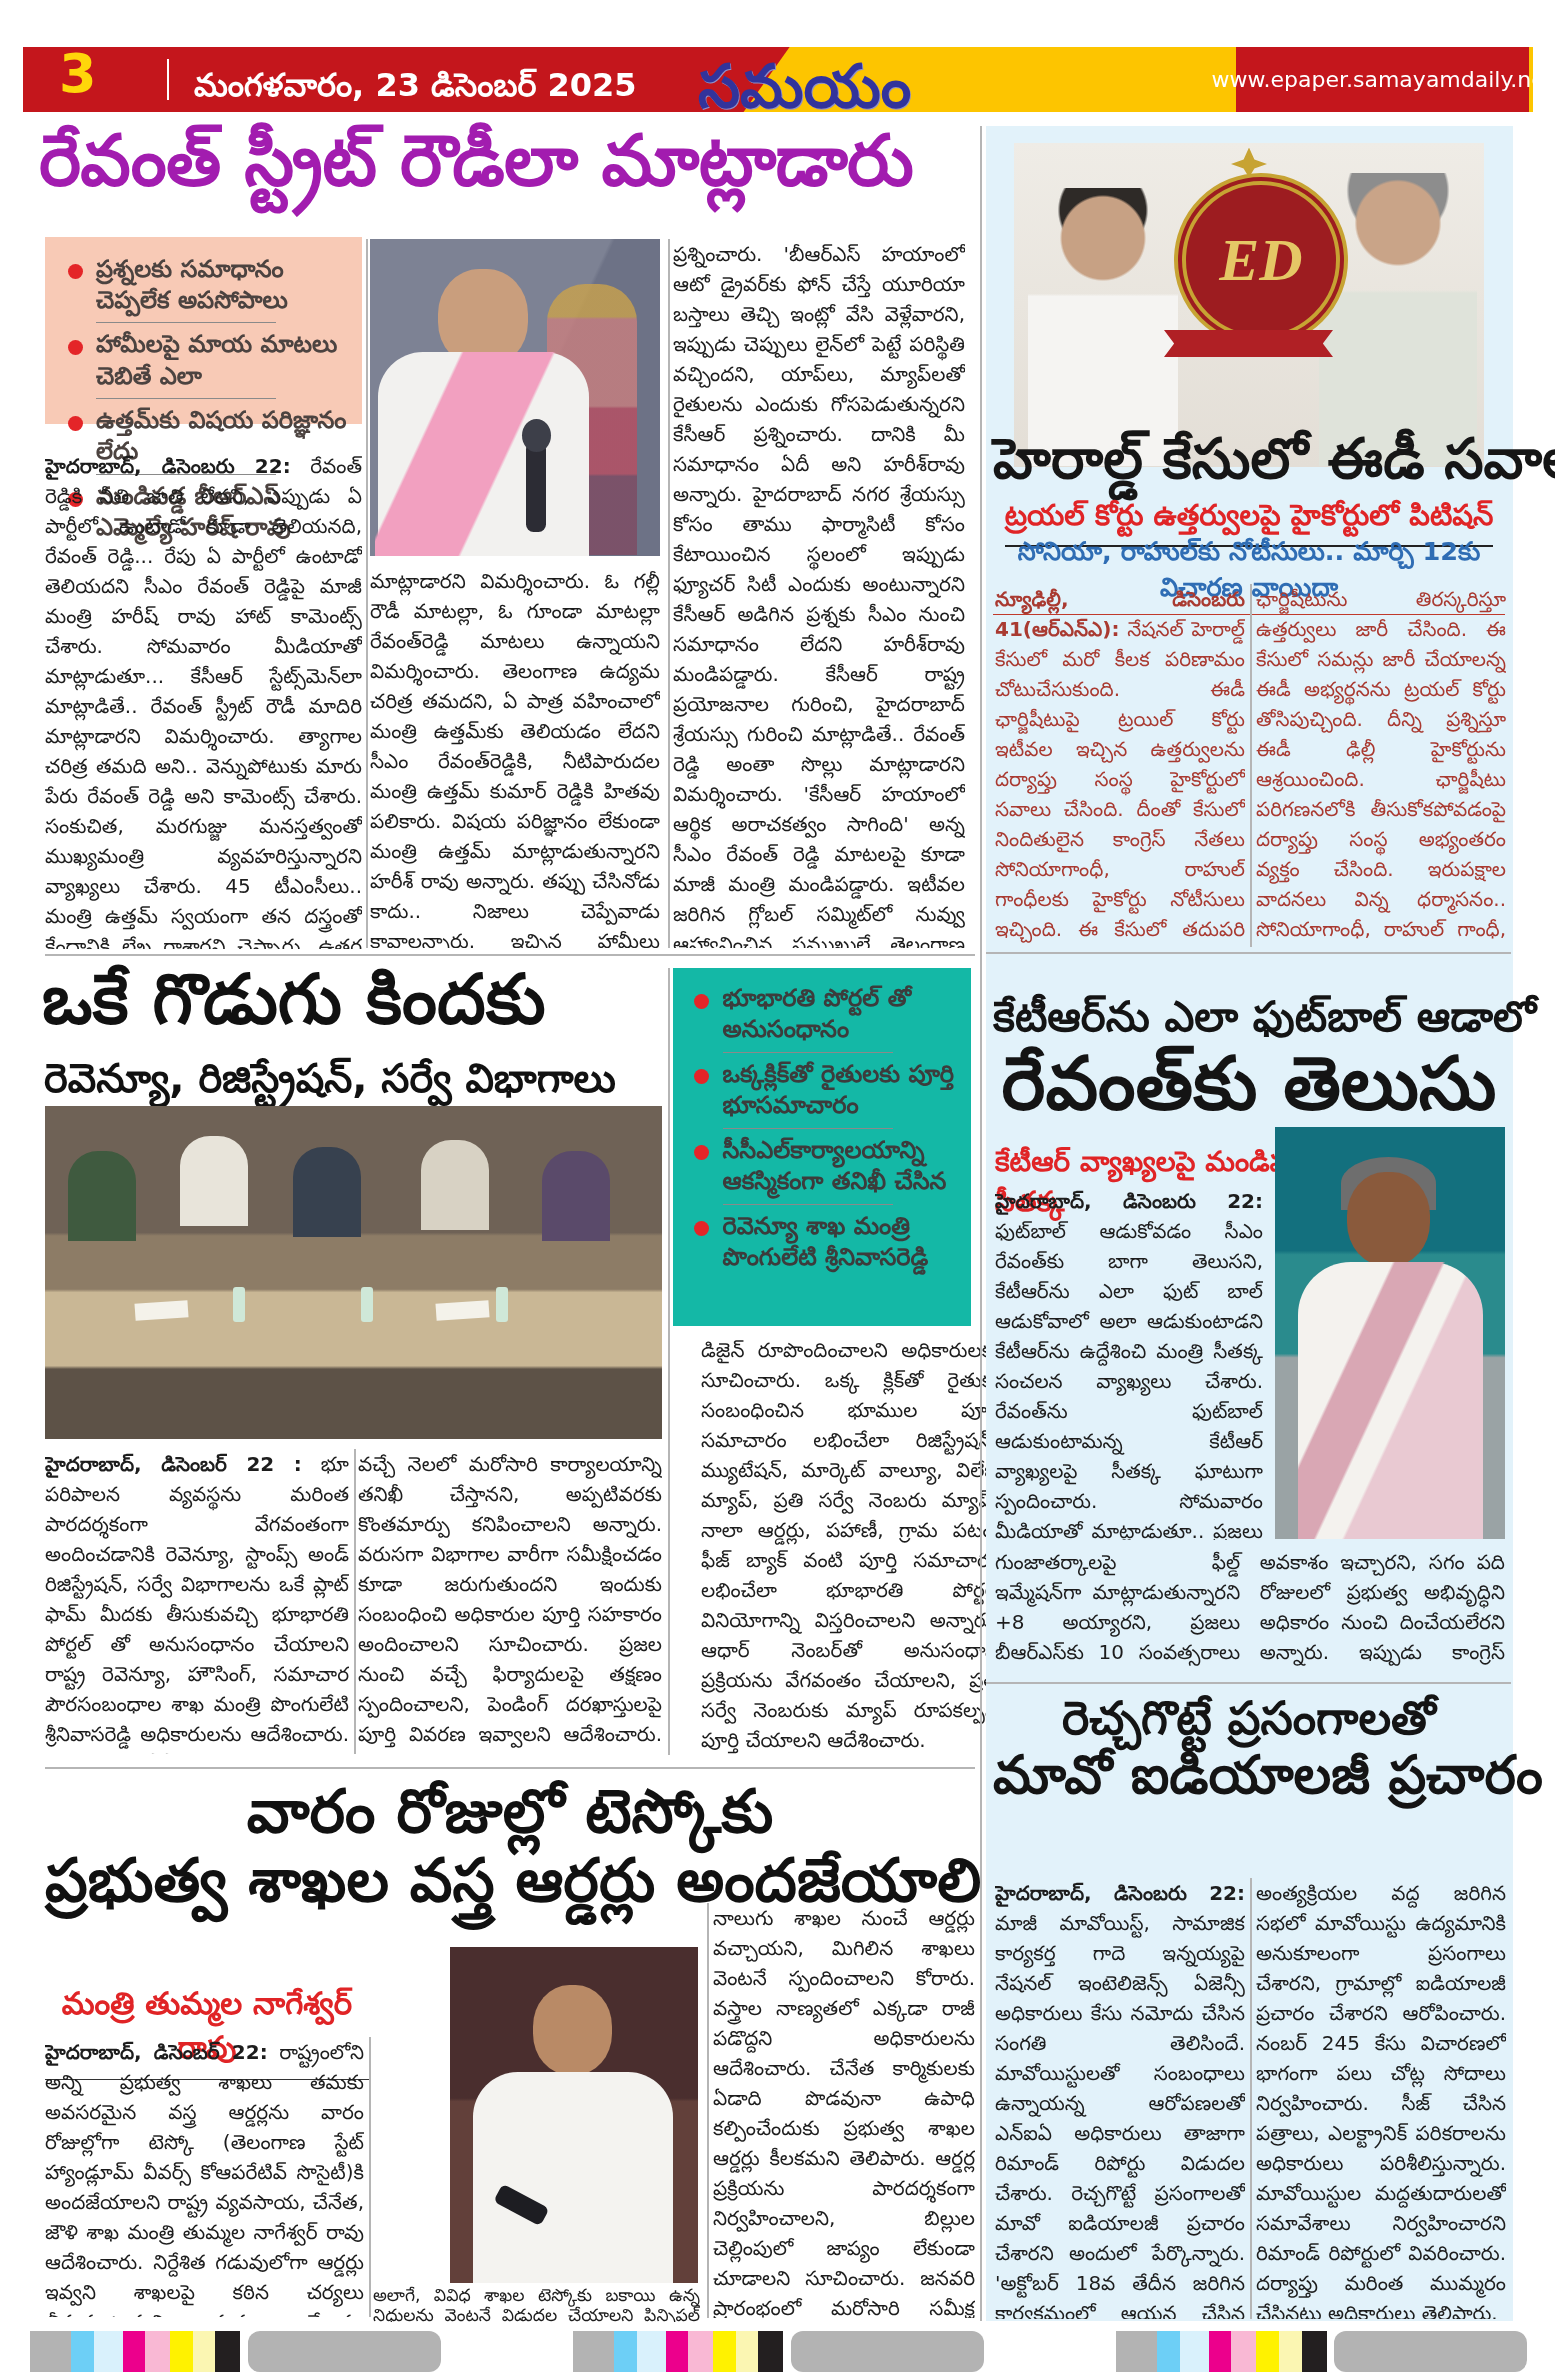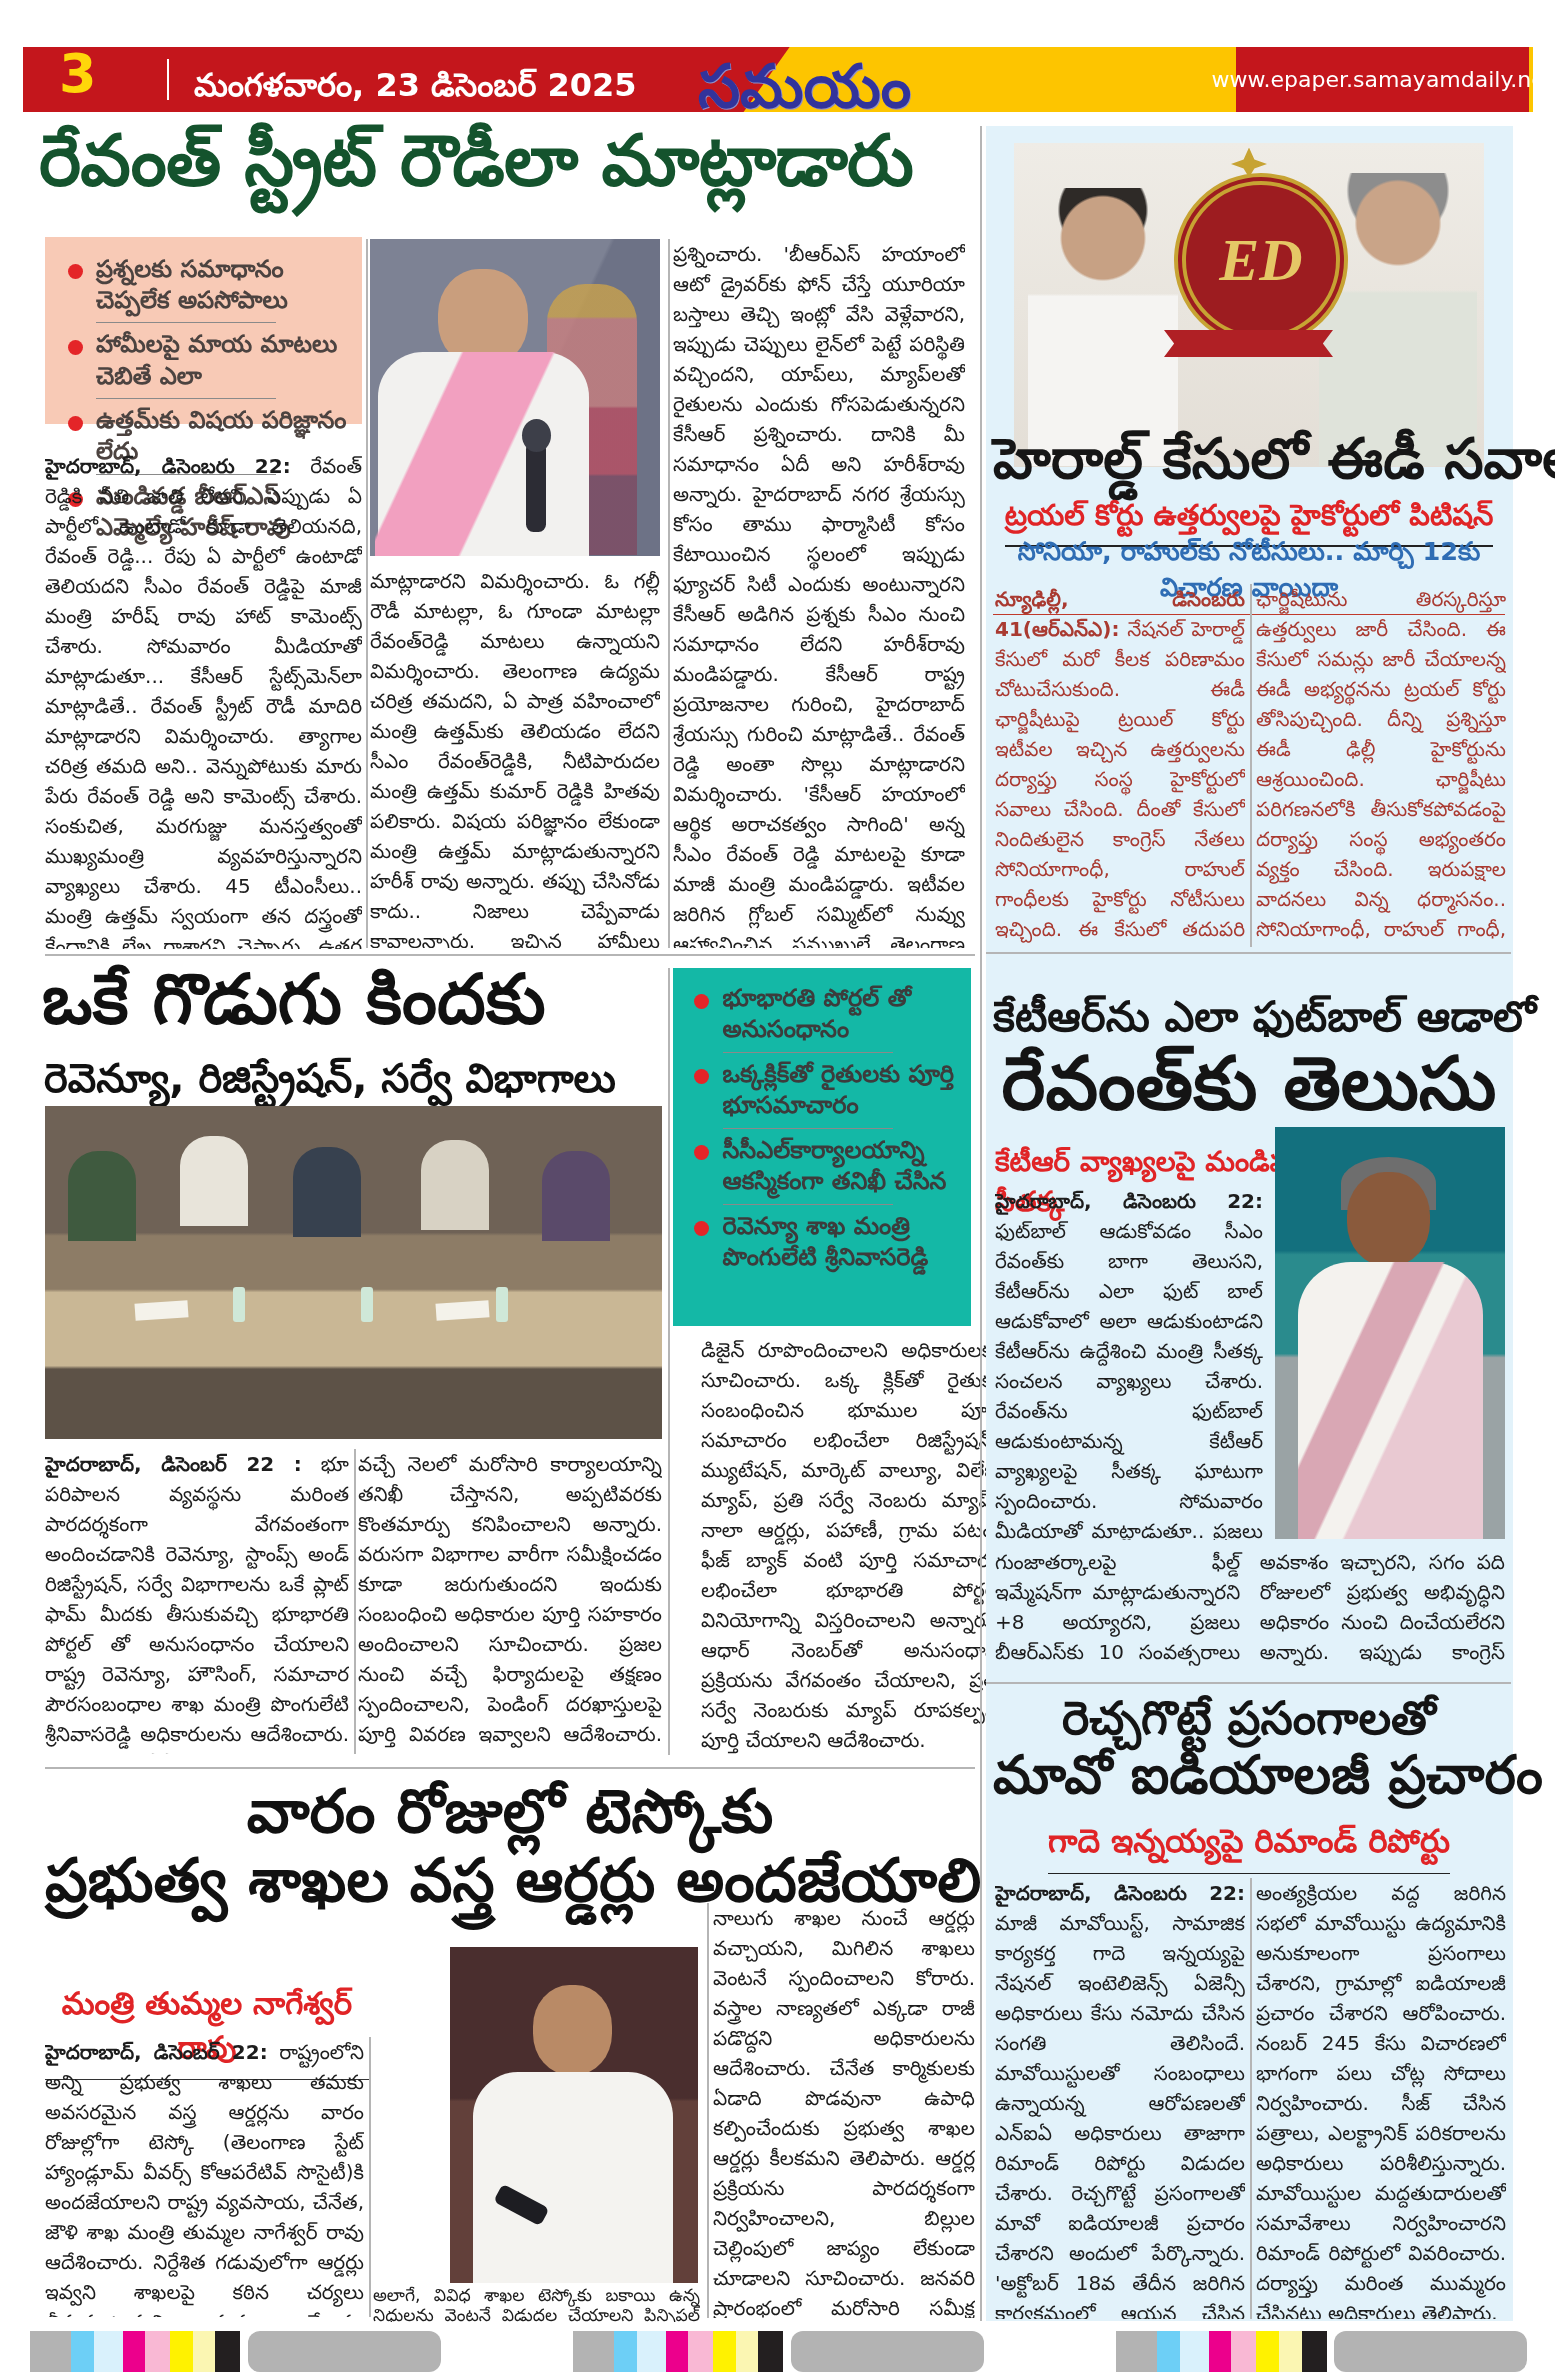--- a/index.html
+++ b/index.html
@@ -23,21 +23,21 @@
   
   .vrule{width:1.5px;background:#b5b5b5;}
   .hrule{height:1.5px;background:#b5b5b5;}
   .body{font-size:20px;line-height:1.5;text-align:justify;color:#1d1d1d;overflow:hidden;}
   .dl{font-weight:700;}
   .red-k{color:#e02426;font-weight:700;}
   .center{text-align:center;}
 
   
   .a1-headline{left:39px;top:125px;width:940px;font-size:71px;font-weight:800;
-               color:#14532d;line-height:1.02;letter-spacing:-0.8px;white-space:nowrap;}
+               color:#a21caf;line-height:1.02;letter-spacing:-0.8px;white-space:nowrap;}
   .a1-box{left:45px;top:237px;width:317px;height:187px;background:#f8cab6;box-sizing:border-box;
           padding:10.5px 15px 7.5px 12px;}
   .a1-box ul,.a2-box ul{list-style:none;margin:0;padding:0;}
   .a1-box li,.a2-box li{position:relative;padding:6px 0 7.5px 39px;font-size:24px;line-height:1.3;
           font-weight:700;color:#4c4340;}
   .a1-box li::before,.a2-box li::before{content:"";position:absolute;left:10.5px;top:16.6px;width:15px;
           height:15px;border-radius:50%;background:#e42528;}
   .a1-box li:not(:last-child)::after,.a2-box li:not(:last-child)::after{content:"";position:absolute;
           left:39px;bottom:0;width:62%;border-bottom:1.5px solid #8a8a8a;}
   .a2-box li{color:#3c3c3c;}
@@ -270,23 +270,20 @@
 
   <div class="abs body a4-col1">
     <span class="dl">హైదరాబాద్, డిసెంబరు 22:</span>
     <span>ఫుట్‌బాల్ ఆడుకోవడం సీఎం రేవంత్‌కు బాగా తెలుసని, కేటీఆర్‌ను ఎలా ఫుట్ బాల్ ఆడుకోవాలో అలా ఆడుకుంటాడని కేటీఆర్‌ను ఉద్దేశించి మంత్రి సీతక్క సంచలన వ్యాఖ్యలు చేశారు. రేవంత్‌ను ఫుట్‌బాల్ ఆడుకుంటామన్న కేటీఆర్ వ్యాఖ్యలపై సీతక్క ఘాటుగా స్పందించారు. సోమవారం మీడియాతో మాట్లాడుతూ.. ప్రజలు ఎప్పుడో బీఆర్ఎస్‌ను ఫుట్‌బాల్ ఆడుకున్నారని అన్నారు. రేవంత్ రెడ్డి ప్రభుత్వ అభివృద్ధిపై మండిపడుతూ.. హరీశ్ రావుకు మాటలు, గ్లోబల్ ప్రచారం ఎవరు చేయాలని విమర్శించారు.</span>
   </div>
   <div class="abs body a4-bottom">గుంజాతర్కాలపై ఫీల్డ్ ఇమ్మేషన్‌గా మాట్లాడుతున్నారని +8 అయ్యారని, ప్రజలు బీఆర్ఎస్‌కు 10 సంవత్సరాలు అవకాశం ఇచ్చారని, సగం పది రోజులలో ప్రభుత్వ అభివృద్ధిని అధికారం నుంచి దించేయలేరని అన్నారు. ఇప్పుడు కాంగ్రెస్ అధికారం అడ్డుకునేందుకు కుట్రలు చేస్తున్నారని ఆరోపించారు. కడుపు మంటతో కాంగ్రెస్ పార్టీ మీద పడుతున్నారని ఆగ్రహం వ్యక్తం చేశారు. ప్రజల సమస్యలపై తాము పోరాడుతున్నామని, ఫుట్‌బాల్ ఆడుకునేలా మంత్రి సీతక్క హెచ్చరించారు.</div>
   <div class="abs hrule" style="left:986px;top:1682px;width:525px;"></div>
 
   <div class="abs a5-ht center">రెచ్చగొట్టే ప్రసంగాలతో</div>
   <div class="abs a5-hm center">మావో ఐడియాలజీ ప్రచారం</div>
-  <div class="abs a5-kicker center red-k">
-    <span class="inner">గాదె ఇన్నయ్యపై రిమాండ్ రిపోర్టు</span>
-  </div>
   <div class="abs body a5-col1">
     <span class="dl">హైదరాబాద్, డిసెంబరు 22:</span>
     <span>మాజీ మావోయిస్ట్, సామాజిక కార్యకర్త గాదె ఇన్నయ్యపై నేషనల్ ఇంటెలిజెన్స్ ఏజెన్సీ అధికారులు కేసు నమోదు చేసిన సంగతి తెలిసిందే. మావోయిస్టులతో సంబంధాలు ఉన్నాయన్న ఆరోపణలతో ఎన్ఐఏ అధికారులు తాజాగా రిమాండ్ రిపోర్టు విడుదల చేశారు. రెచ్చగొట్టే ప్రసంగాలతో మావో ఐడియాలజీ ప్రచారం చేశారని అందులో పేర్కొన్నారు. 'అక్టోబర్ 18వ తేదీన జరిగిన కార్యక్రమంలో ఆయన చేసిన వ్యాఖ్యలు హింసను ప్రేరేపించేలా ఉన్నాయని ఆరోపించారు. విజిల్ అంత్యక్రియల సభలకు 200 మంది హాజరయ్యారని పేర్కొన్నారు.</span>
   </div>
   <div class="abs body a5-col2">అంత్యక్రియల వద్ద జరిగిన సభలో మావోయిస్టు ఉద్యమానికి అనుకూలంగా ప్రసంగాలు చేశారని, గ్రామాల్లో ఐడియాలజీ ప్రచారం చేశారని ఆరోపించారు. నంబర్ 245 కేసు విచారణలో భాగంగా పలు చోట్ల సోదాలు నిర్వహించారు. సీజ్ చేసిన పత్రాలు, ఎలక్ట్రానిక్ పరికరాలను అధికారులు పరిశీలిస్తున్నారు. మావోయిస్టుల మద్దతుదారులతో సమావేశాలు నిర్వహించారని రిమాండ్ రిపోర్టులో వివరించారు. దర్యాప్తు మరింత ముమ్మరం చేసినట్లు అధికారులు తెలిపారు.</div>
   <div class="abs vrule" style="left:1250px;top:1878px;height:441px;"></div>
 
   <div class="abs hrule" style="left:45px;top:1767px;width:930px;"></div>
   <div class="abs a6-h1 center">వారం రోజుల్లో టెస్కోకు</div>
   <div class="abs a6-h2 center">ప్రభుత్వ శాఖల వస్త్ర ఆర్డర్లు అందజేయాలి</div>

